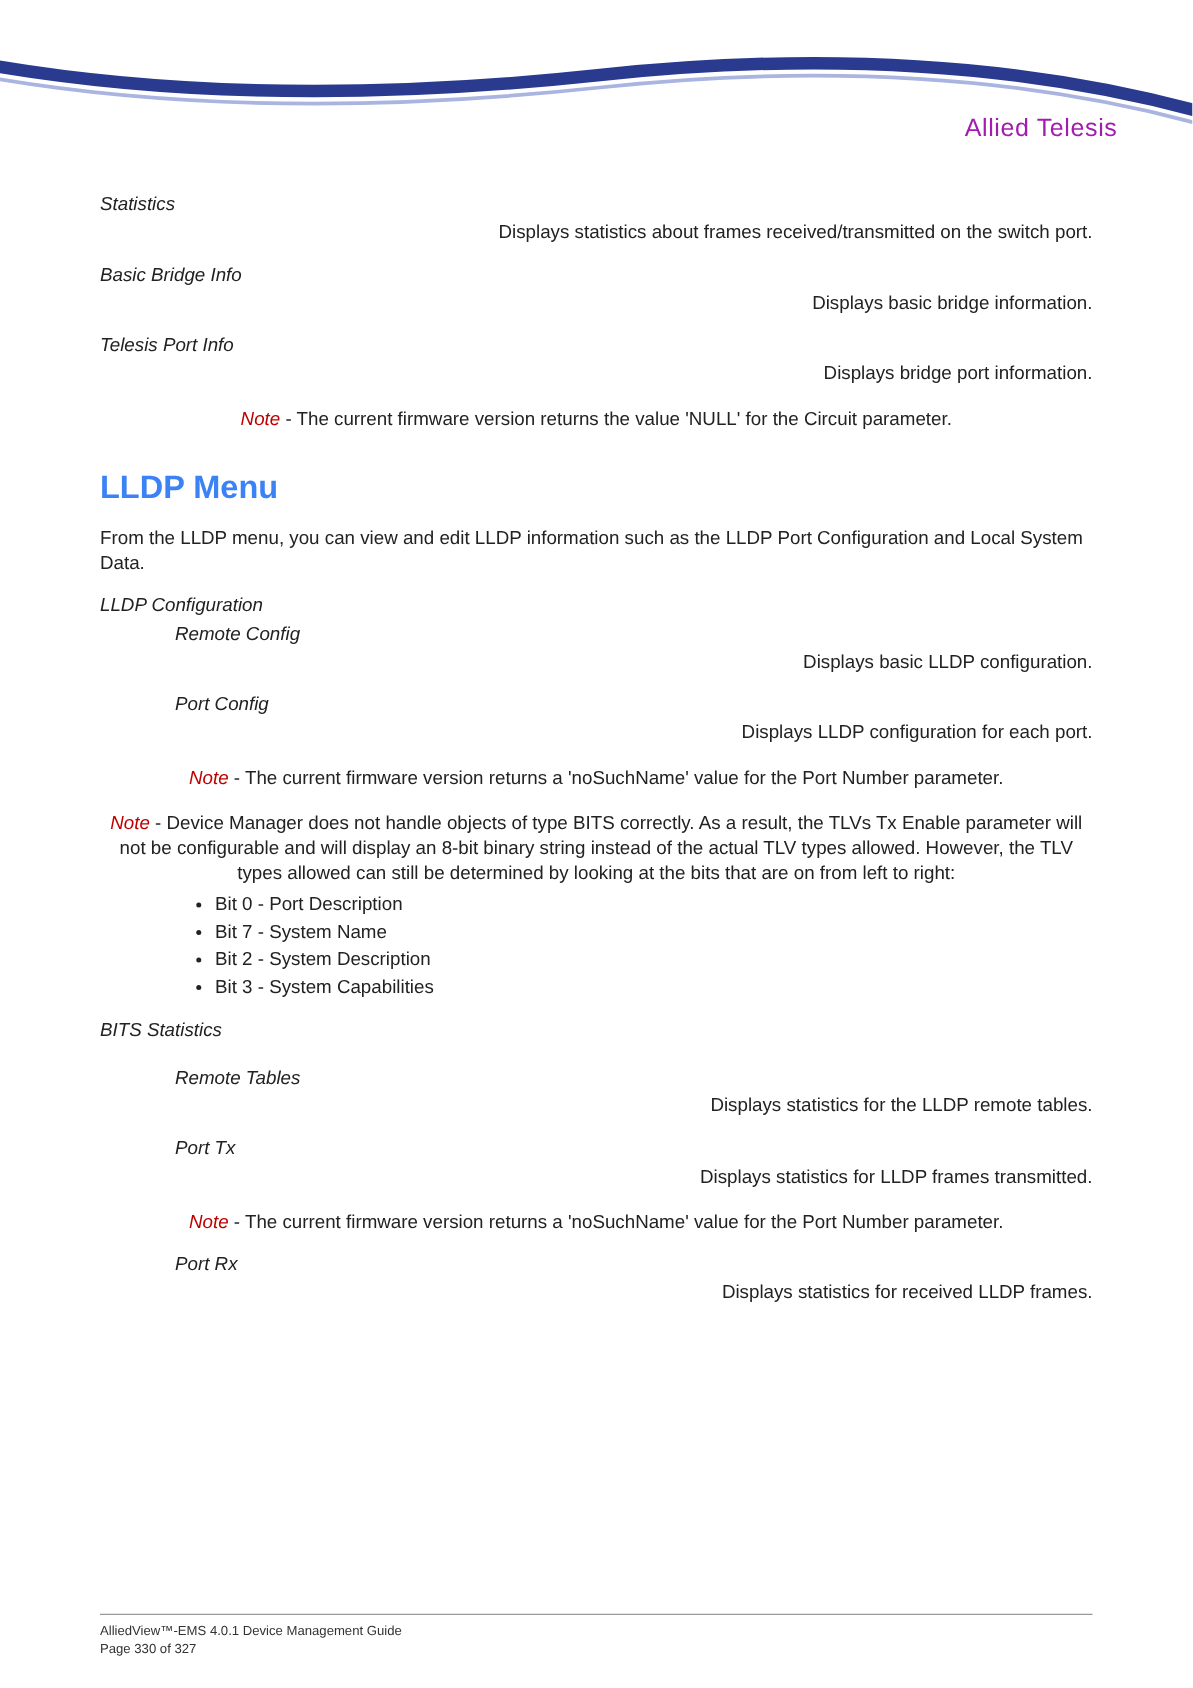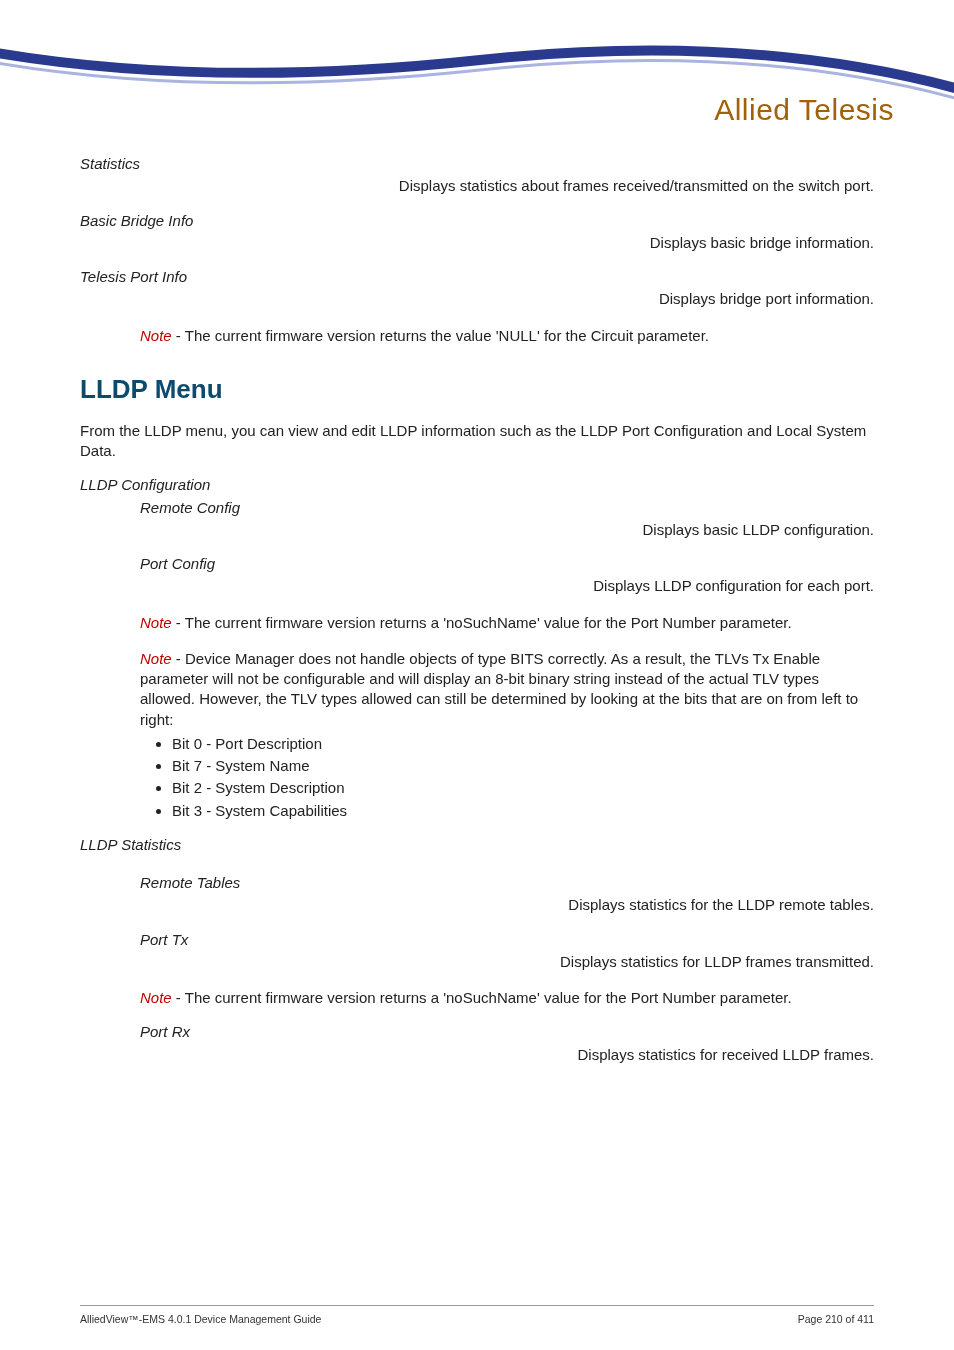--- a/index.html
+++ b/index.html
@@ -26,56 +26,56 @@
   .logo-block {
     position: absolute;
     top: 90px;
     right: 60px;
     display: flex;
     align-items: center;
     gap: 6px;
   }
   .logo-text {
     font-family: "Gill Sans MT", "Gill Sans", "Segoe UI", sans-serif;
-    font-size: 30px;
+    font-size: 20px;
     letter-spacing: 0.5px;
-    color: #a16207;
+    color: #a21caf;
   }
   .content {
     padding: 10px 80px 0 80px;
   }
   .term {
     font-style: italic;
     margin-top: 14px;
   }
   .sub-term {
     font-style: italic;
     margin-left: 60px;
     margin-top: 14px;
   }
   .desc {
     margin-left: 60px;
     margin-top: 2px;
     text-align: right;
   }
   .note {
-    margin-left: 60px;
     margin-top: 16px;
+    text-align: center;
   }
   .note-word {
     color: #c00000;
     font-style: italic;
   }
   h2.section {
     font-family: "Segoe UI", Arial, sans-serif;
     font-size: 26px;
     font-weight: 700;
     margin-top: 26px;
     margin-bottom: 14px;
-    color: #0c4a6e;
+    color: #3b82f6;
   }
   .para {
     margin-top: 6px;
   }
   ul.bullets {
     margin-left: 92px;
     margin-top: 4px;
     list-style: disc;
   }
   ul.bullets li {
@@ -85,20 +85,21 @@
     position: absolute;
     bottom: 24px;
     left: 80px;
     right: 80px;
     border-top: 1px solid #999;
     padding-top: 6px;
     font-size: 10.5px;
     display: flex;
     justify-content: space-between;
     color: #333;
+    flex-direction: column;
   }
 </style>
 </head>
 <body>
 
 <div class="header-area">
   <svg viewBox="0 0 954 140" preserveAspectRatio="none">
     <path d="M -20 50 Q 200 90 480 60 Q 760 30 980 95" stroke="#2a3b8f" stroke-width="10" fill="none" stroke-linecap="round"></path>
     <path d="M -20 60 Q 200 100 480 70 Q 760 40 980 105" stroke="#a9b4e0" stroke-width="3" fill="none" stroke-linecap="round"></path>
   </svg>
@@ -145,32 +146,32 @@
   <div class="note">
     <span class="note-word">Note</span><span> - Device Manager does not handle objects of type BITS correctly. As a result, the TLVs Tx Enable parameter will not be configurable and will display an 8-bit binary string instead of the actual TLV types allowed. However, the TLV types allowed can still be determined by looking at the bits that are on from left to right:</span>
   </div>
   <ul class="bullets">
     <li>Bit 0 - Port Description</li>
     <li>Bit 7 - System Name</li>
     <li>Bit 2 - System Description</li>
     <li>Bit 3 - System Capabilities</li>
   </ul>
 
-  <div class="term">LLDP Statistics</div>
+  <div class="term">BITS Statistics</div>
 
   <div class="sub-term" style="margin-top:18px">Remote Tables</div>
   <div class="desc">Displays statistics for the LLDP remote tables.</div>
 
   <div class="sub-term">Port Tx</div>
   <div class="desc">Displays statistics for LLDP frames transmitted.</div>
   <div class="note">
     <span class="note-word">Note</span><span> - The current firmware version returns a 'noSuchName' value for the Port Number parameter.</span>
   </div>
 
   <div class="sub-term">Port Rx</div>
   <div class="desc">Displays statistics for received LLDP frames.</div>
 
 </div>
 
 <div class="footer">
   <span>AlliedView™-EMS 4.0.1 Device Management Guide</span>
-  <span>Page 210 of 411</span>
+  <span>Page 330 of 327</span>
 </div>
 
 </body></html>

